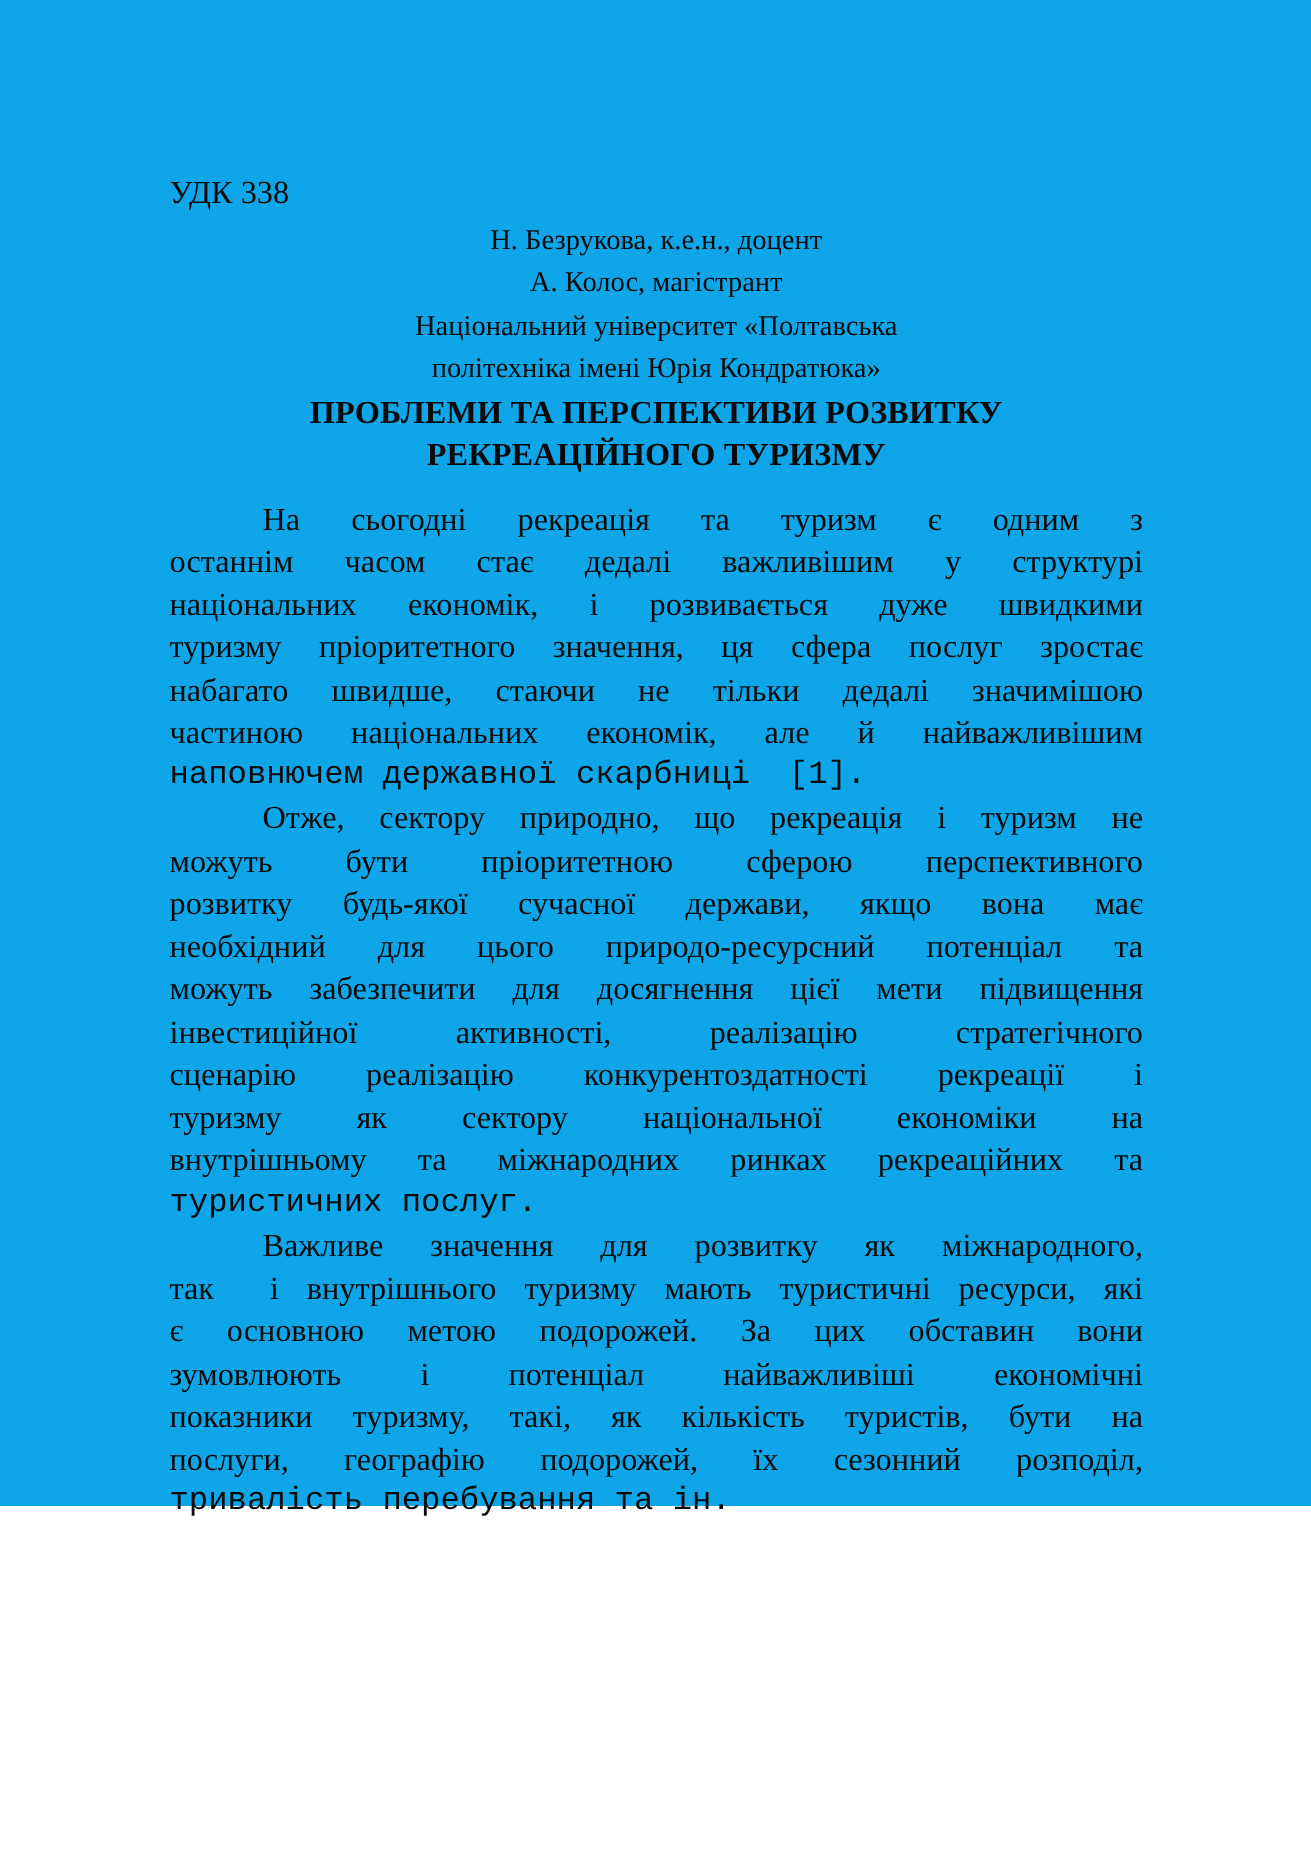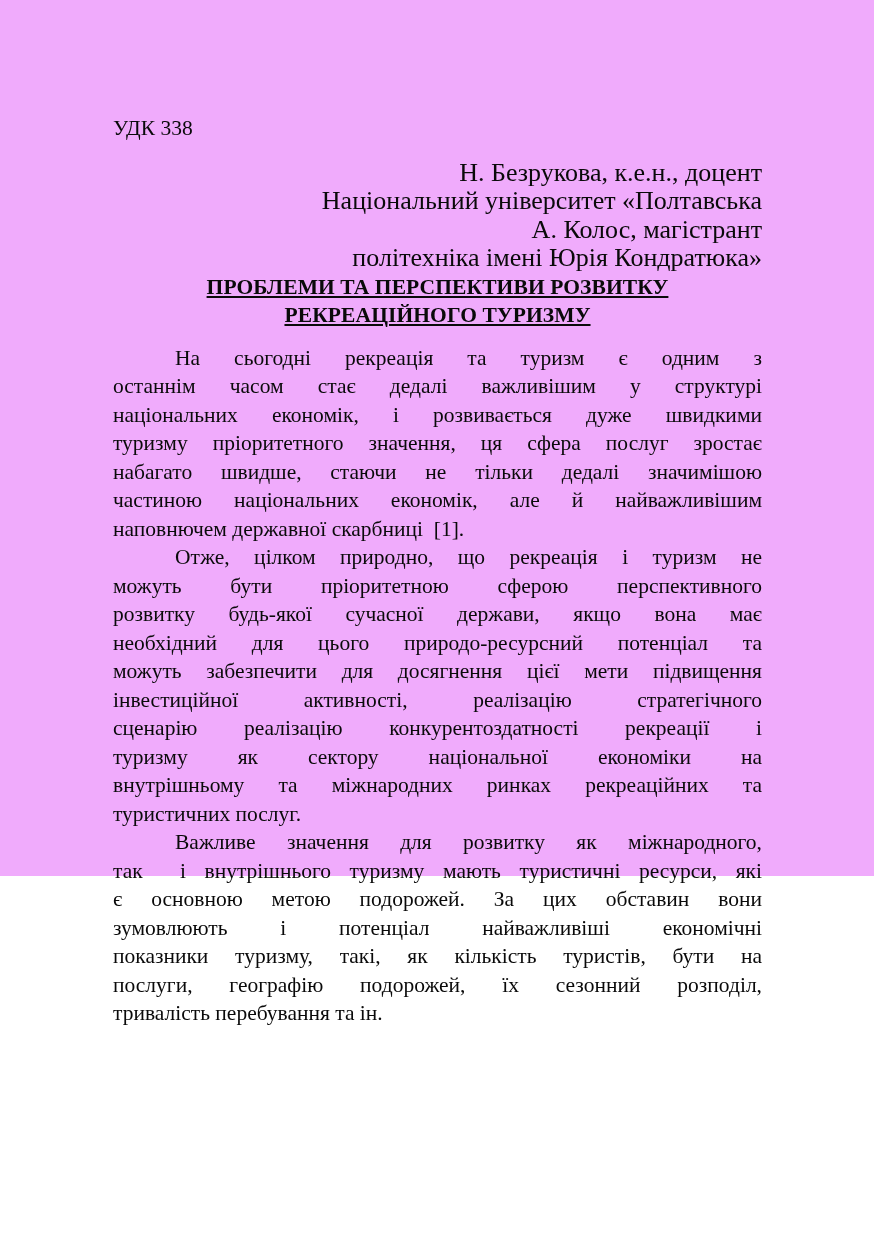--- a/index.html
+++ b/index.html
@@ -16,59 +16,58 @@
     font-family: "Liberation Serif", "DejaVu Serif", serif;
     color: #0a0a0a;
     -webkit-font-smoothing: antialiased;
   }
 
   .page {
     position: absolute;
     left: 0;
     top: 0;
     width: 874px;
-    height: 876px;
-    background: #f0abfc;
+    height: 1004px;
+    background: #0ea5e9;
   }
 
   .content {
     position: absolute;
     left: 113px;
     top: 114px;
     width: 649px;
   }
 
   
   .udk {
     font-size: 21.5px;
     line-height: 28.5px;
     text-align: left;
     white-space: pre;
   }
 
   
   .authors {
-    text-align: right;
-    font-size: 26px;
+    text-align: center;
+    font-size: 19px;
     line-height: 28.5px;
-    margin-top: 16px;
+    margin-top: 4px;
   }
   .authors .aline {
     display: block;
     white-space: pre;
   }
 
   
   .doc-title {
     text-align: center;
     font-size: 21.5px;
     line-height: 28.5px;
     margin-top: 0px;
     letter-spacing: 0.1px;
-    text-decoration: underline;
   }
   .doc-title .tline {
     display: block;
     white-space: pre;
   }
 
   
   .body-text {
     margin-top: 0px;
   }
@@ -87,40 +86,41 @@
     white-space: pre;
     text-indent: 0;
   }
   .para .ln.just {
     text-align: justify;
     text-align-last: justify;
   }
   .para .ln.last {
     text-align: right;
     text-align-last: left;
+    font-family: Liberation Mono, monospace;
   }
   .para .ln.first {
     text-align: justify;
     text-align-last: justify;
     padding-left: 62px;
     box-sizing: border-box;
   }
 </style>
 </head>
 <body>
 
 <div class="page">
   <div class="content">
 
     <div class="udk">УДК 338</div>
 
     <div class="authors">
       <span class="aline">Н. Безрукова, к.е.н., доцент</span>
+      <span class="aline">А. Колос, магістрант</span>
       <span class="aline">Національний університет «Полтавська</span>
-      <span class="aline">А. Колос, магістрант</span>
       <span class="aline">політехніка імені Юрія Кондратюка»</span>
     </div>
 
     <h1 class="doc-title">
       <span class="tline">ПРОБЛЕМИ ТА ПЕРСПЕКТИВИ РОЗВИТКУ</span>
       <span class="tline">РЕКРЕАЦІЙНОГО ТУРИЗМУ</span>
     </h1>
 
     <div class="body-text">
 
@@ -128,21 +128,21 @@
         <span class="ln first">На сьогодні рекреація та туризм є одним з</span>
         <span class="ln just">останнім часом стає дедалі важливішим у структурі</span>
         <span class="ln just">національних економік, і розвивається дуже швидкими</span>
         <span class="ln just">туризму пріоритетного значення, ця сфера послуг зростає</span>
         <span class="ln just">набагато швидше, стаючи не тільки дедалі значимішою</span>
         <span class="ln just">частиною національних економік, але й найважливішим</span>
         <span class="ln last">наповнючем державної скарбниці  [1].</span>
       </p>
 
       <p class="para">
-        <span class="ln first">Отже, цілком природно, що рекреація і туризм не</span>
+        <span class="ln first">Отже, сектору природно, що рекреація і туризм не</span>
         <span class="ln just">можуть бути пріоритетною сферою перспективного</span>
         <span class="ln just">розвитку будь-якої сучасної держави, якщо вона має</span>
         <span class="ln just">необхідний для цього природо-ресурсний потенціал та</span>
         <span class="ln just">можуть забезпечити для досягнення цієї мети підвищення</span>
         <span class="ln just">інвестиційної активності, реалізацію стратегічного</span>
         <span class="ln just">сценарію реалізацію конкурентоздатності рекреації і</span>
         <span class="ln just">туризму як сектору національної економіки на</span>
         <span class="ln just">внутрішньому та міжнародних ринках рекреаційних та</span>
         <span class="ln last">туристичних послуг.</span>
       </p>

